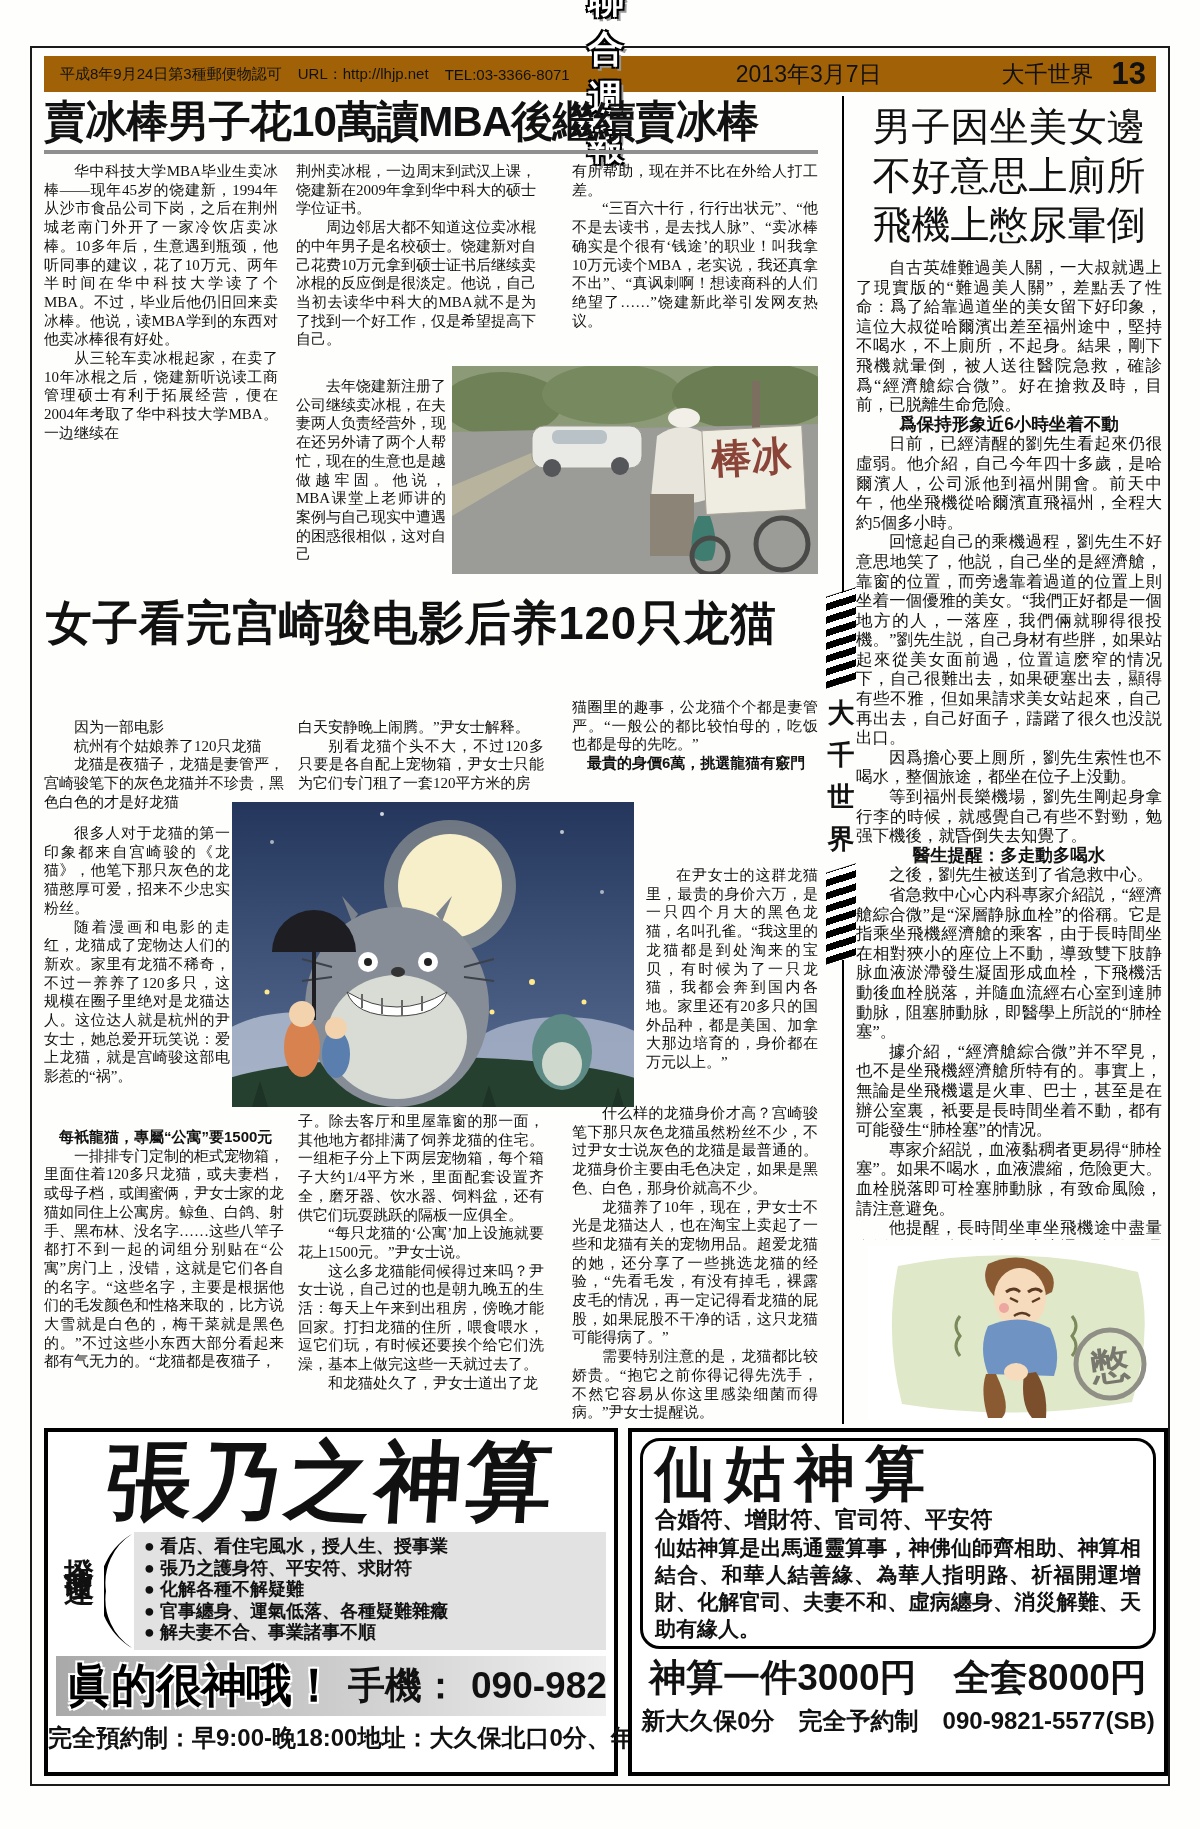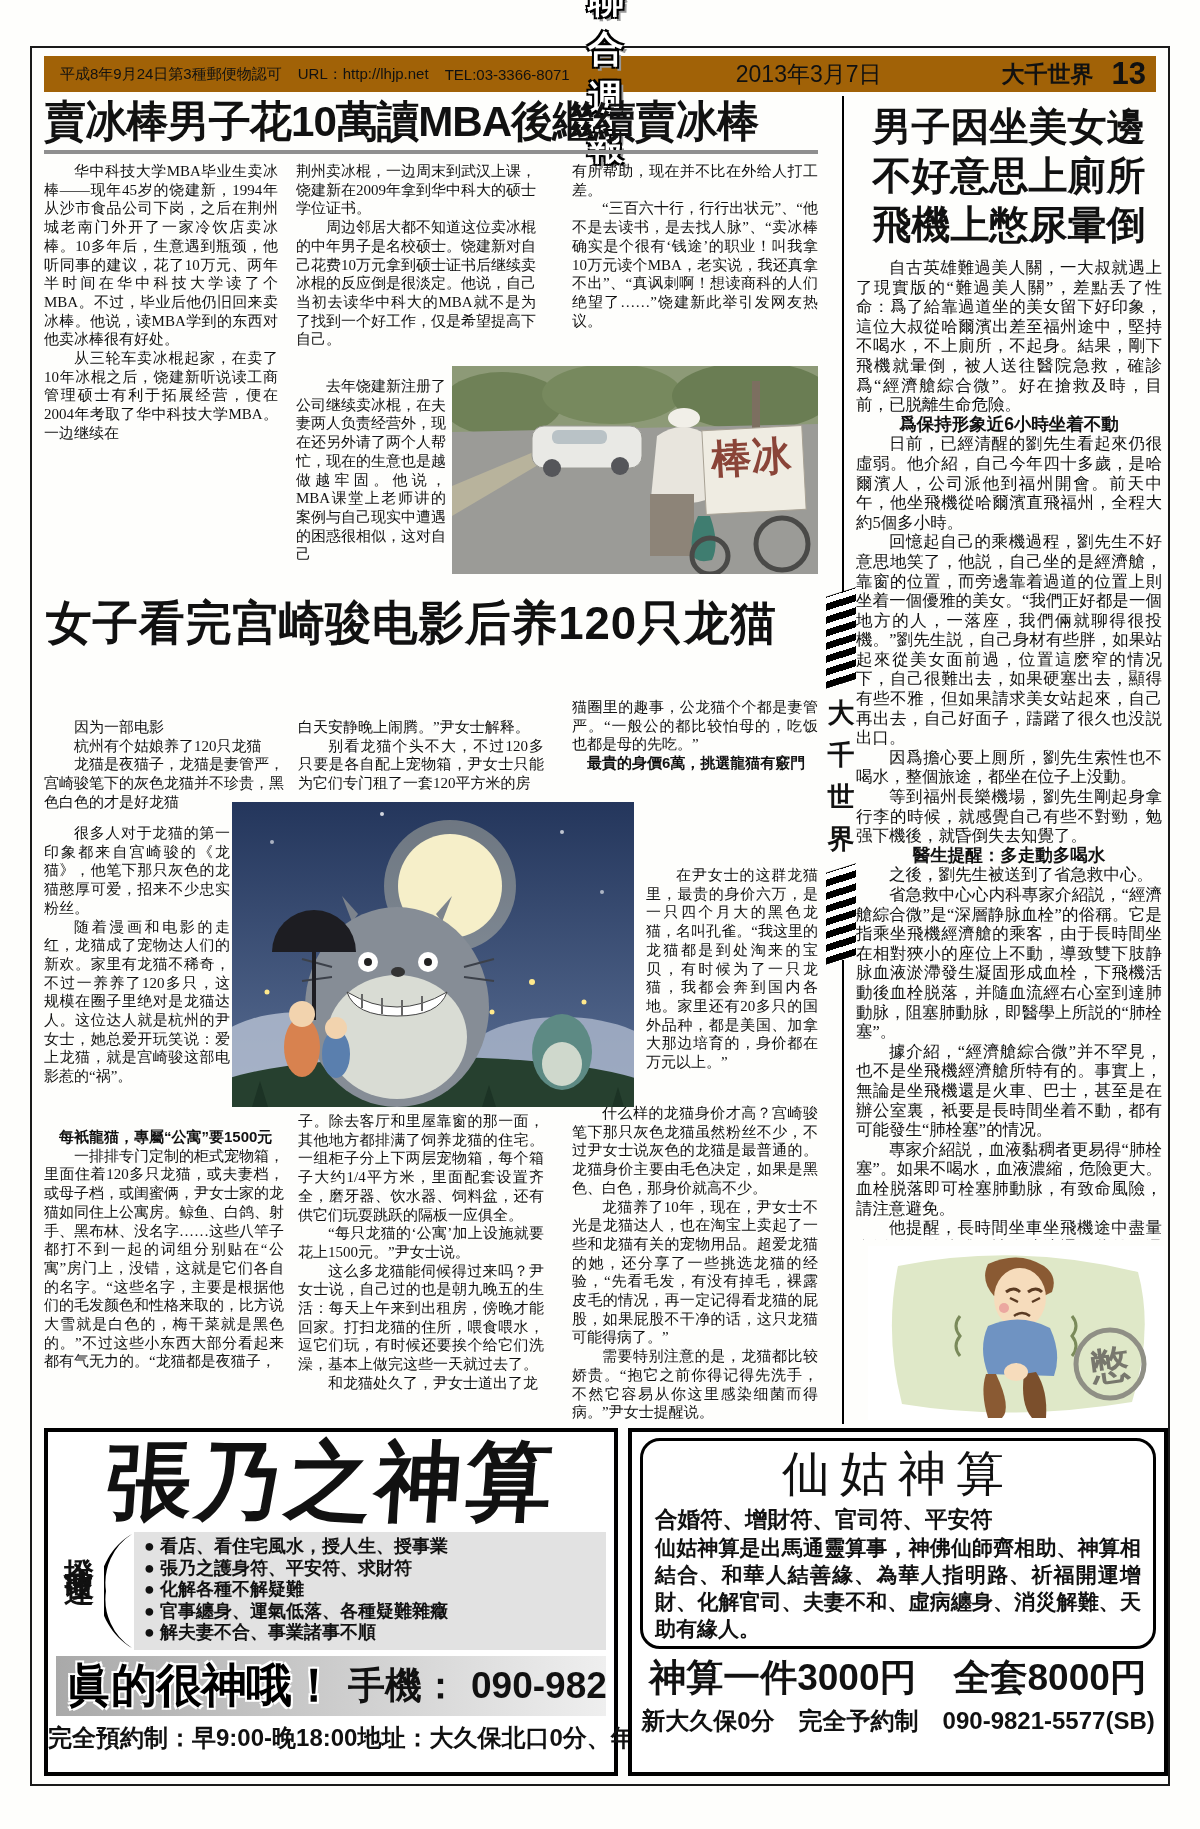--- a/index.html
+++ b/index.html
@@ -8,21 +8,21 @@
   .abs{position:absolute;}
   .frame{left:30px;top:46px;width:1136px;height:1736px;border:2px solid #1a1a1a;}
 
   
   .hdr{left:44px;top:56px;width:1112px;height:36px;background:#a16207;
        display:flex;align-items:center;font-family:"Liberation Sans",sans-serif;}
   .hdr .small{font-size:15px;color:#111;margin-left:16px;white-space:nowrap;}
   .masthead{font-size:36px;font-weight:900;letter-spacing:4px;color:#fff;margin-left:18px;
             text-shadow:-2px -2px 0 #000,2px -2px 0 #000,-2px 2px 0 #000,2px 2px 0 #000,4px 4px 0 #999;}
   .hdr-date{font-size:23px;margin-left:70px;white-space:nowrap;}
-  .hdr-section{font-size:23px;font-weight:bold;margin-left:120px;white-space:nowrap;}
+  .hdr-section{font-size:23px;font-weight:normal;margin-left:120px;white-space:nowrap;}
   .hdr-page{font-size:31px;font-weight:900;margin-left:18px;margin-right:10px;}
 
   
   .h1-main{left:44px;top:98px;width:774px;font-family:"Liberation Sans",sans-serif;
            font-size:43px;font-weight:900;letter-spacing:-1px;line-height:1.1;text-align:justify;white-space:nowrap;transform:scaleX(.98);transform-origin:left;}
   .h1-rule{left:44px;top:150px;width:774px;height:0;border-top:4px solid #8f8f8f;}
   .h1-totoro{left:46px;top:592px;width:772px;font-family:"Liberation Sans",sans-serif;
              font-size:47px;font-weight:900;letter-spacing:1px;white-space:nowrap;transform:scaleX(.97);transform-origin:left;}
 
   
@@ -53,21 +53,21 @@
 
   
   .vdiv{left:842px;top:96px;width:0;height:1328px;border-left:2px solid #000;}
   .banner{left:818px;top:592px;width:46px;background:#fefefc;text-align:center;}
   .stripes{width:30px;height:92px;margin:0 auto;transform:skewY(-18deg);
            background:repeating-linear-gradient(0deg,#000 0 7px,#fff 7px 13px);}
   .banner-chars{font-family:"Liberation Sans",sans-serif;font-weight:900;font-size:27px;line-height:42px;margin:8px 0;}
 
   
   .r-title{left:856px;top:102px;width:306px;font-family:"Liberation Sans",sans-serif;
-           font-size:39px;font-weight:700;line-height:49px;text-align:center;white-space:nowrap;}
+           font-size:39px;font-weight:400;line-height:49px;text-align:center;white-space:nowrap;}
   .r-body{left:856px;top:258px;width:306px;height:982px;font-size:16.5px;line-height:19.6px;}
   .r-body .t-h{text-align:center;text-indent:0;font-size:17.5px;}
   .cartoon{left:868px;top:1246px;width:296px;height:174px;}
 
   
   .adL{left:44px;top:1428px;width:574px;height:348px;border:4px solid #000;background:#fff;
        font-family:"Liberation Sans",sans-serif;box-sizing:border-box;display:flex;flex-direction:column;}
   .adL-title{font-size:86px;font-weight:900;letter-spacing:4px;text-align:center;line-height:98px;
              transform:skewX(-4deg);white-space:nowrap;}
   .adL-mid{display:flex;align-items:stretch;margin:2px 8px 0 10px;height:118px;}
@@ -77,21 +77,21 @@
   .adL-phone{margin:6px 8px 0 8px;height:60px;background:linear-gradient(90deg,#a9a9a9,#efefef);
              display:flex;align-items:center;white-space:nowrap;overflow:hidden;}
   .adL-slogan{font-size:46px;font-weight:900;letter-spacing:-1px;color:#000;margin-left:10px;
               text-shadow:-2px -2px 0 #fff,2px -2px 0 #fff,-2px 2px 0 #fff,2px 2px 0 #fff;}
   .adL-tel{font-size:37px;font-weight:900;margin-left:12px;}
   .adL-note{font-size:24px;font-weight:800;text-align:center;margin-top:6px;white-space:nowrap;}
 
   .adR{left:628px;top:1428px;width:540px;height:348px;border:4px solid #000;background:#fff;
        font-family:"Liberation Sans",sans-serif;box-sizing:border-box;padding:6px 8px;}
   .adR-inner{border:3px solid #000;border-radius:20px;padding:2px 12px 4px 12px;}
-  .adR-title{font-size:48px;font-weight:400;letter-spacing:10px;text-align:center;line-height:62px;}
+  .adR-title{font-size:60px;font-weight:700;letter-spacing:10px;line-height:62px;}
   .adR-line{font-size:22.5px;font-weight:bold;line-height:29px;}
   .adR-body{font-size:21px;font-weight:bold;line-height:27px;text-align:justify;}
   .adR-price{font-size:37px;font-weight:900;text-align:center;margin-top:4px;white-space:nowrap;}
   .adR-booking{font-size:24px;font-weight:900;text-align:center;margin-top:2px;white-space:nowrap;}
 
   svg text{font-family:"Liberation Sans",sans-serif;}
 </style>
 </head>
 <body>
 

